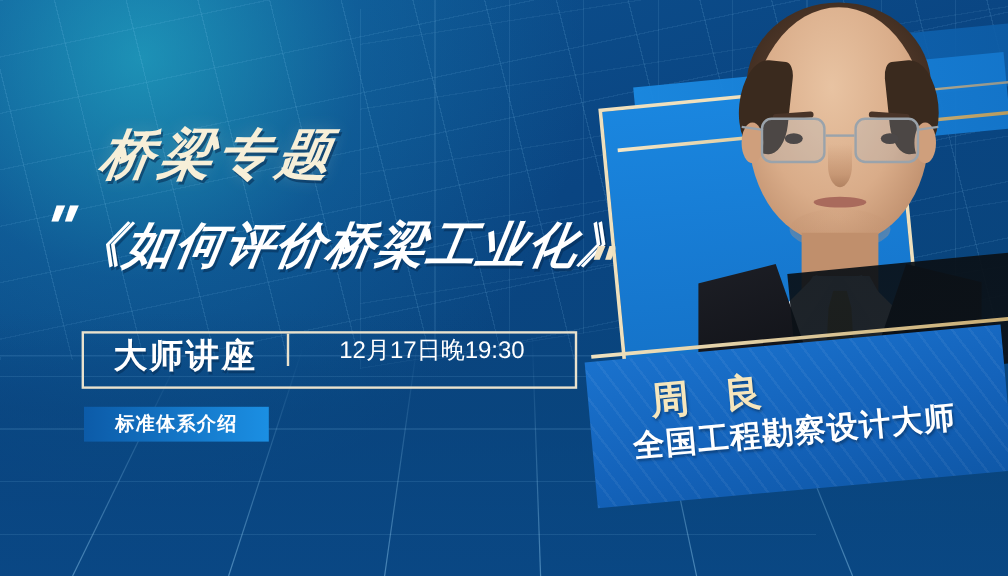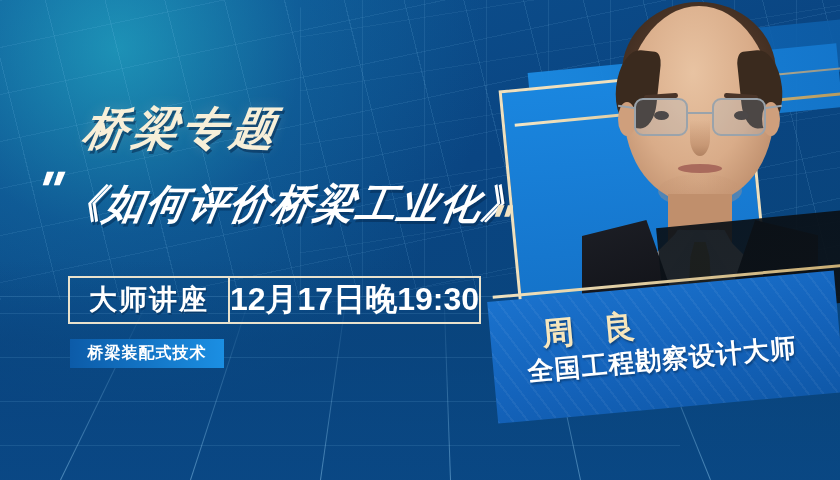--- a/index.html
+++ b/index.html
@@ -89,32 +89,32 @@
     text-shadow:2px 3px 0 rgba(4,40,78,.5);
     transform:skewX(-9deg);
     white-space:nowrap;
   }
 
   
   .infobar{
     position:absolute; left:68px; top:276px;
     width:413px; height:48px;
     border:2px solid #e9e2cd;
-    display:flex; align-items:center;
+    display:flex; align-items:flex-start;
   }
   .infobar .cell{ display:flex; align-items:center; justify-content:center; }
   .infobar .cell-a{ width:169px; }
   .infobar .cell-b{ flex:1; border-left:2px solid #e9e2cd; }
   .lecture-label{
     font-size:28px; font-weight:800; color:#ffffff; letter-spacing:2px;
     text-shadow:1px 2px 0 rgba(4,40,78,.45);
     white-space:nowrap;
   }
   .lecture-date{
-    font-size:32px; font-weight:700; color:#ffffff; letter-spacing:0px;
+    font-size:20px; font-weight:400; color:#ffffff; letter-spacing:0px;
     white-space:nowrap;
   }
 
   
   .tags{ position:absolute; left:70px; top:339px; display:flex; }
   .chip{
     height:29px; display:flex; align-items:center; justify-content:center;
     padding:0 14px;
     font-size:16px; font-weight:700; color:#ffffff; letter-spacing:1px;
     white-space:nowrap;
@@ -322,21 +322,21 @@
     <div class="infobar">
       <div class="cell cell-a">
         <span class="lecture-label">大师讲座</span>
       </div>
       <div class="cell cell-b">
         <span class="lecture-date">12月17日晚19:30</span>
       </div>
     </div>
 
     <div class="tags">
-      <div class="chip chip-0">桥梁装配式技术</div>
+      <div class="chip chip-0">标准体系介绍</div>
     </div>
   </div>
 
   <div class="rightzone">
     <div class="bar-b"></div>
     <div class="bar-a"></div>
     <div class="gold-line-b"></div>
     <div class="panel-frame"></div>
     <div class="gold-line-a"></div>
 

